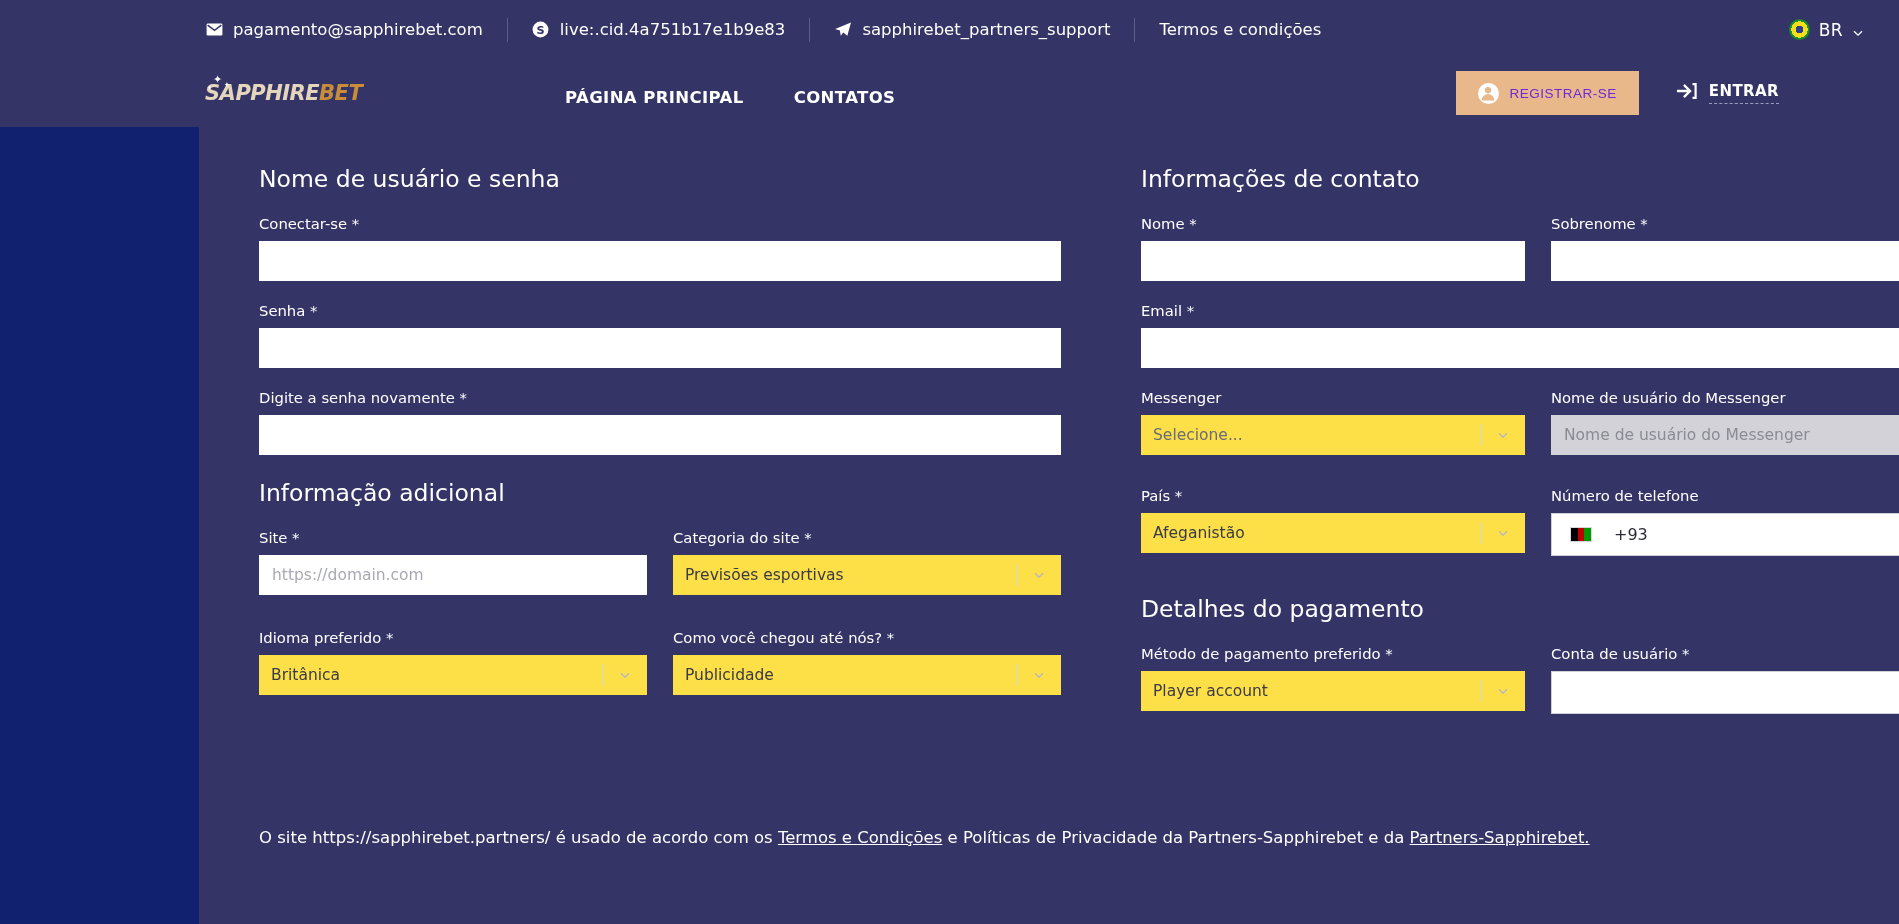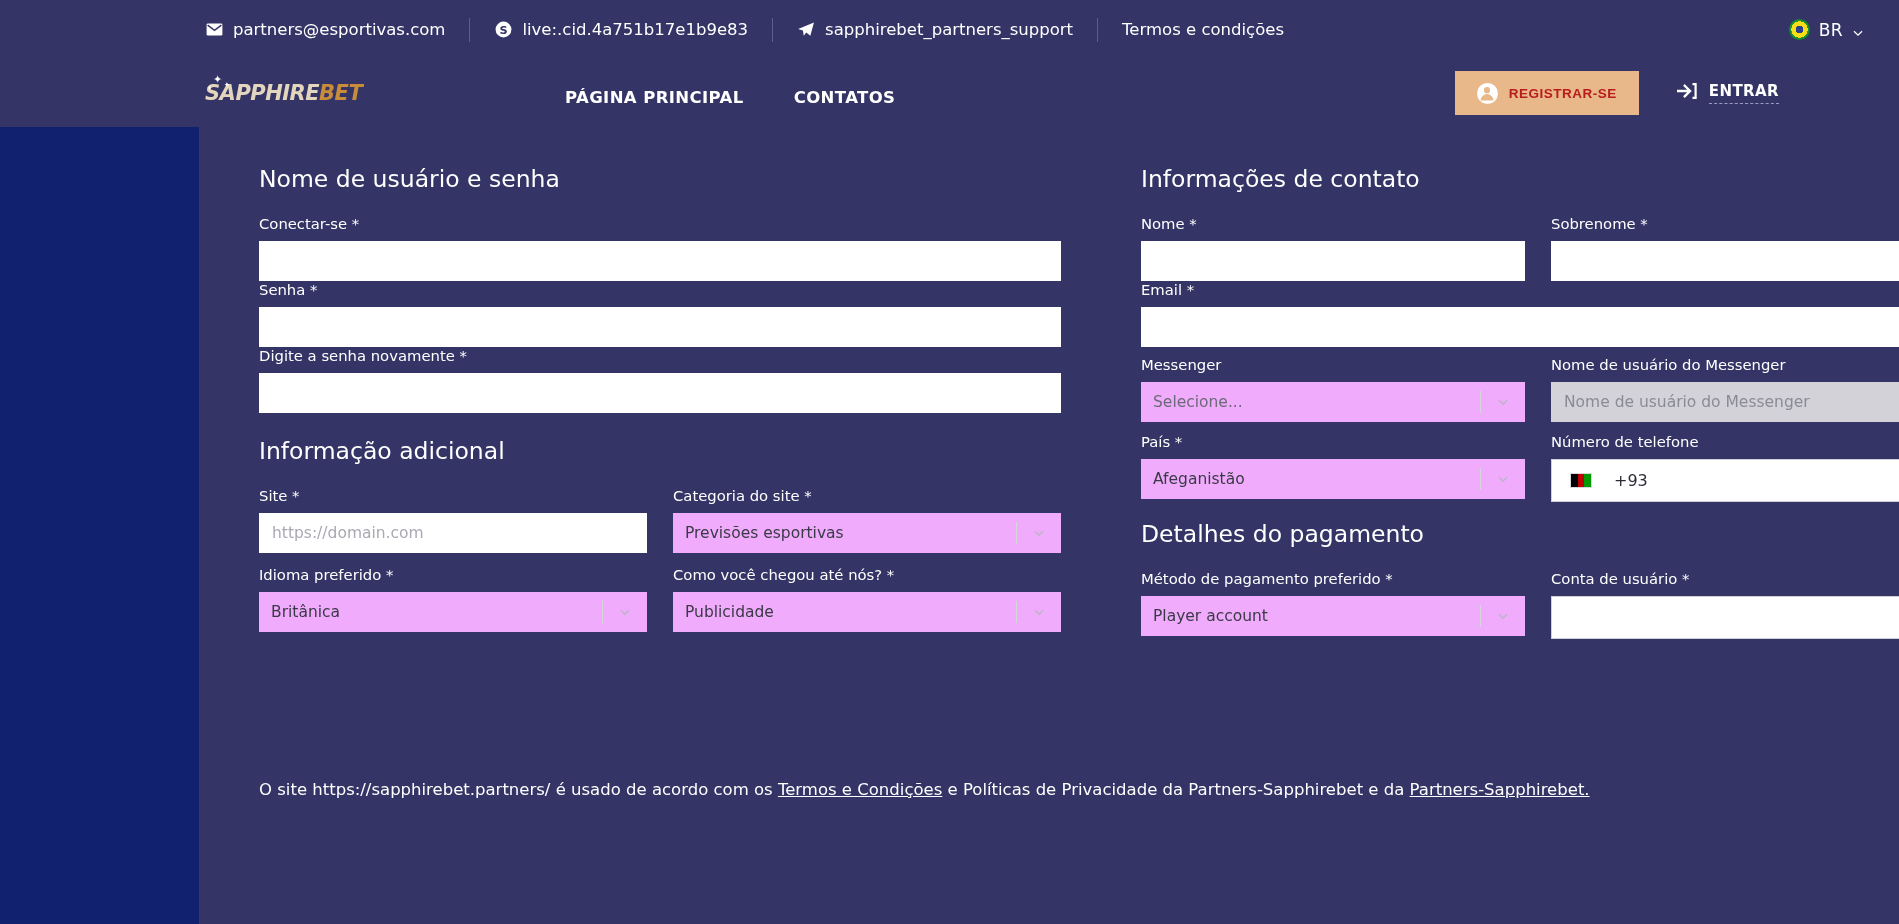--- a/index.html
+++ b/index.html
@@ -98,26 +98,26 @@
     cursor: pointer;
     margin-top: 8px;
   }
 
   .header-right {
     position: absolute; right: 120px; top: 0; bottom: 0;
     display: flex; align-items: center; gap: 38px;
   }
   .btn-register {
     background: #e8b88a;
-    color: #b91c1c;
+    color: #6d28d9;
     border: none;
     height: 44px;
     padding: 0 22px;
     display: flex; align-items: center; gap: 11px;
-    font-size: 13.5px; font-weight: bold; letter-spacing: .5px;
+    font-size: 13.5px; font-weight: normal; letter-spacing: .5px;
     cursor: pointer;
   }
   .btn-register .user-ico {
     width: 21px; height: 21px; border-radius: 50%;
     background: #fff;
     display: inline-flex; align-items: center; justify-content: center;
   }
   .btn-login {
     display: flex; align-items: center; gap: 12px;
     color: #fff; font-size: 15px; font-weight: bold; letter-spacing: .4px;
@@ -150,21 +150,21 @@
   .col.right { padding-right: 0; padding-left: 44px; }
 
   .section-title {
     color: #ffffff;
     font-size: 23.5px;
     font-weight: normal;
     margin: 10px 0 22px 0;
   }
   .col.right .section-title:first-child { margin-top: 10px; }
 
-  .field { }
+  .field { margin-bottom: 21px; }
   .flabel {
     color: #ffffff;
     font-size: 14.8px;
     display: block;
     margin-bottom: 9px;
     white-space: nowrap;
   }
   .ftext {
     width: 100%;
     height: 40px;
@@ -181,21 +181,21 @@
     background: #d2d2d8;
     border-color: #d2d2d8;
     color: #8b8b95;
   }
   .ftext.disabled::placeholder { color: #8b8b95; }
 
   .fselect {
     position: relative;
     width: 100%;
     height: 40px;
-    background: #f0abfc;
+    background: #fde047;
     display: flex; align-items: center;
     cursor: pointer;
   }
   .fselect .val {
     flex: 1;
     font-size: 15.5px;
     color: #3a3a46;
     padding: 0 12px;
     white-space: nowrap; overflow: hidden; text-overflow: ellipsis;
   }
@@ -245,21 +245,21 @@
 <div class="topbar">
   <div class="topbar-inner">
 
     <a class="top-item">
       <span class="top-icon">
         <svg viewBox="0 0 18 14" width="17" height="13">
             <rect x="0.5" y="0.5" width="17" height="13" rx="1.5" fill="#ffffff"></rect>
             <path d="M1.6 2.2 L9 8 L16.4 2.2" fill="none" stroke="#343566" stroke-width="1.6"></path>
           </svg>
       </span>
-      <span>partners@esportivas.com</span>
+      <span>pagamento@sapphirebet.com</span>
     </a>
 
     <span class="top-sep"></span>
 
     <a class="top-item">
       <span class="top-icon">
         <svg viewBox="0 0 18 18" width="17" height="17">
             <circle cx="9" cy="9" r="8.4" fill="#ffffff"></circle>
             <text x="9" y="13.4" font-size="12" font-weight="bold" font-family="DejaVu Sans" fill="#343566" text-anchor="middle">S</text>
           </svg>

